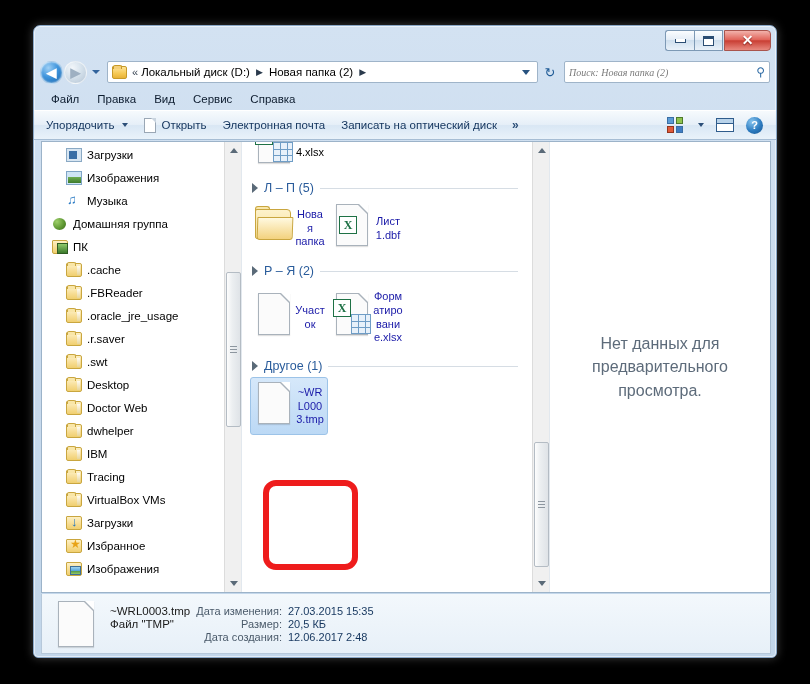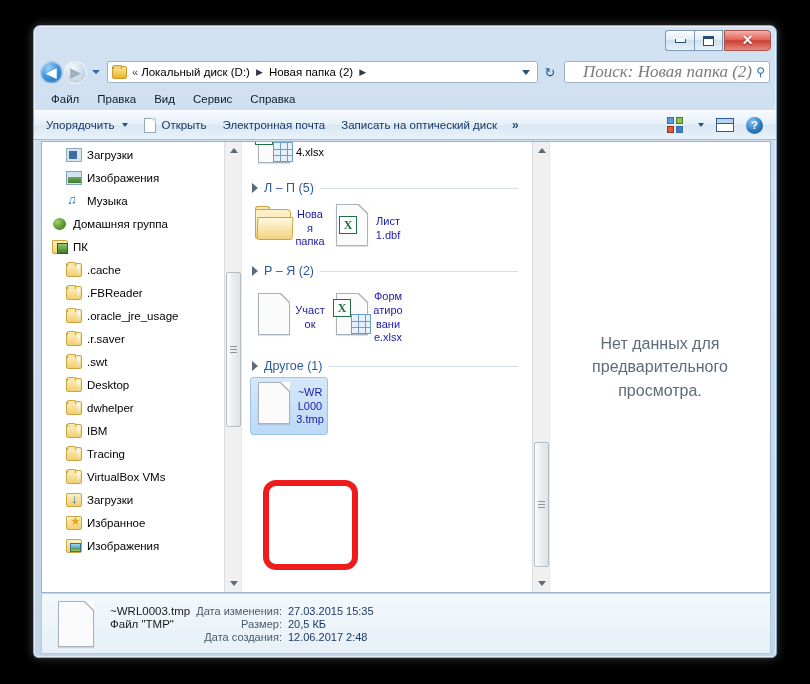--- a/index.html
+++ b/index.html
@@ -133,24 +133,23 @@
     display: flex; align-items: center; justify-content: center;
     cursor: pointer; flex: none;
     color: #1f5b96; font-size: 13px;
   }
   #searchbox {
     width: 206px; height: 22px; margin-left: 3px; flex: none;
     background: #ffffff; border: 1px solid #9fb4c9; border-radius: 2px;
     display: flex; align-items: center; padding: 0 4px;
   }
   #searchbox .ph {
-    flex: 1; font-size: 17px; color: #7b7b7b;
+    flex: 1; font-size: 10px; color: #7b7b7b;
     font-style: italic; white-space: nowrap; overflow: hidden;
     font-family: "Liberation Serif", serif;
-    margin-left: 14px;
   }
   #searchbox .mag { color: #2f6ca5; font-size: 12px; }
 
   
   #menubar {
     position: absolute; left: 0; top: 62px;
     width: 100%; height: 22px;
     display: flex; align-items: center;
     padding-left: 8px; gap: 0;
   }
@@ -582,20 +581,24 @@
               <span class="tico folder"></span>
               <span>.r.saver</span>
             </div>
             <div class="treerow indent1">
               <span class="tico folder"></span>
               <span>.swt</span>
             </div>
             <div class="treerow indent1">
               <span class="tico folder"></span>
               <span>Desktop</span>
+            </div>
+            <div class="treerow indent1">
+              <span class="tico folder"></span>
+              <span>Doctor Web</span>
             </div>
             <div class="treerow indent1">
               <span class="tico folder"></span>
               <span>dwhelper</span>
             </div>
             <div class="treerow indent1">
               <span class="tico folder"></span>
               <span>IBM</span>
             </div>
             <div class="treerow indent1">

